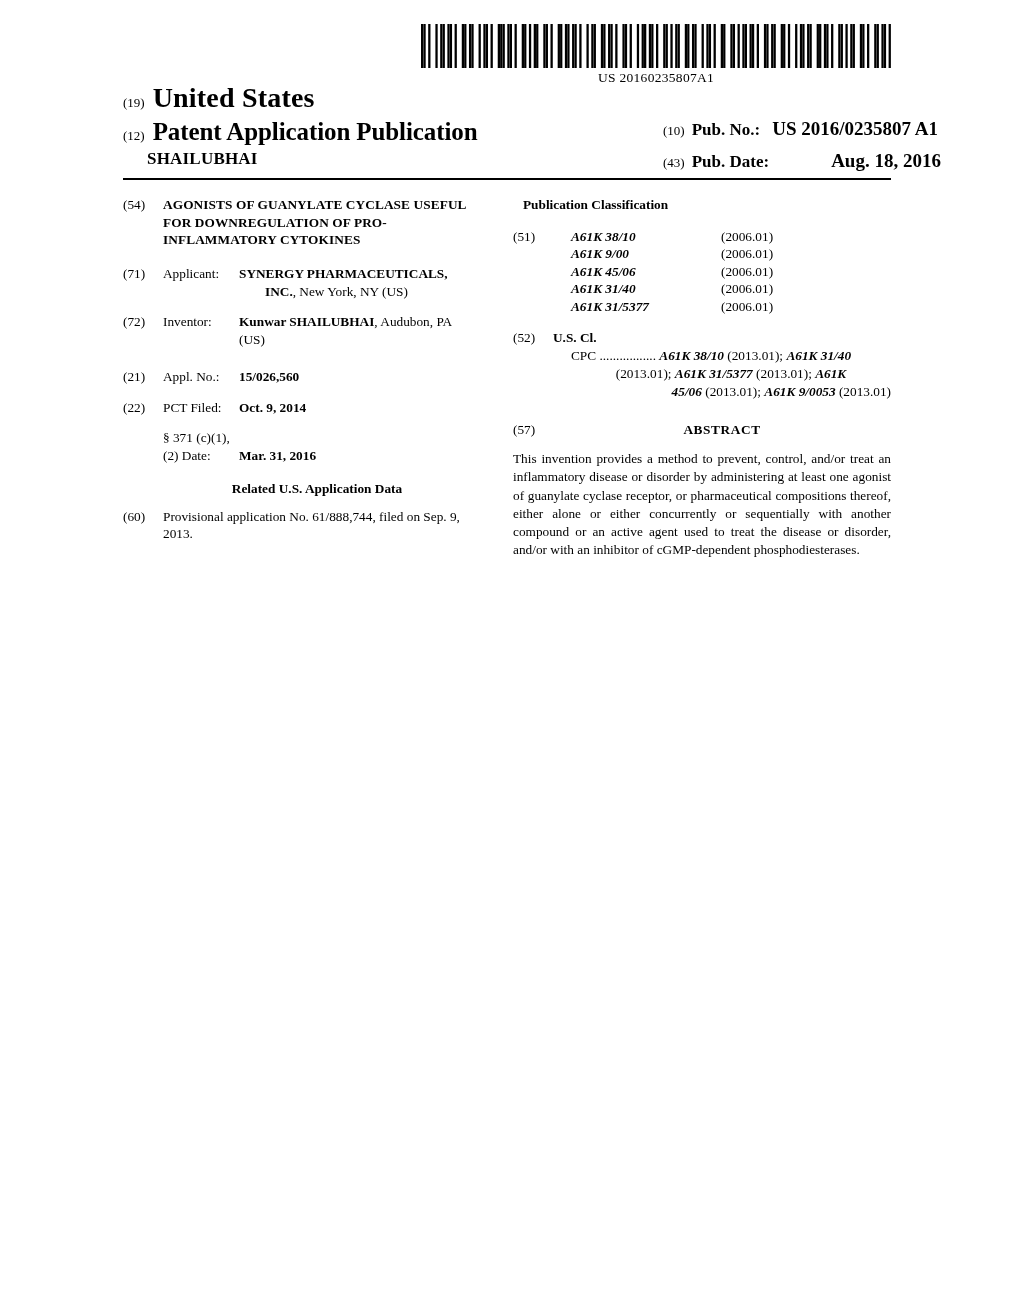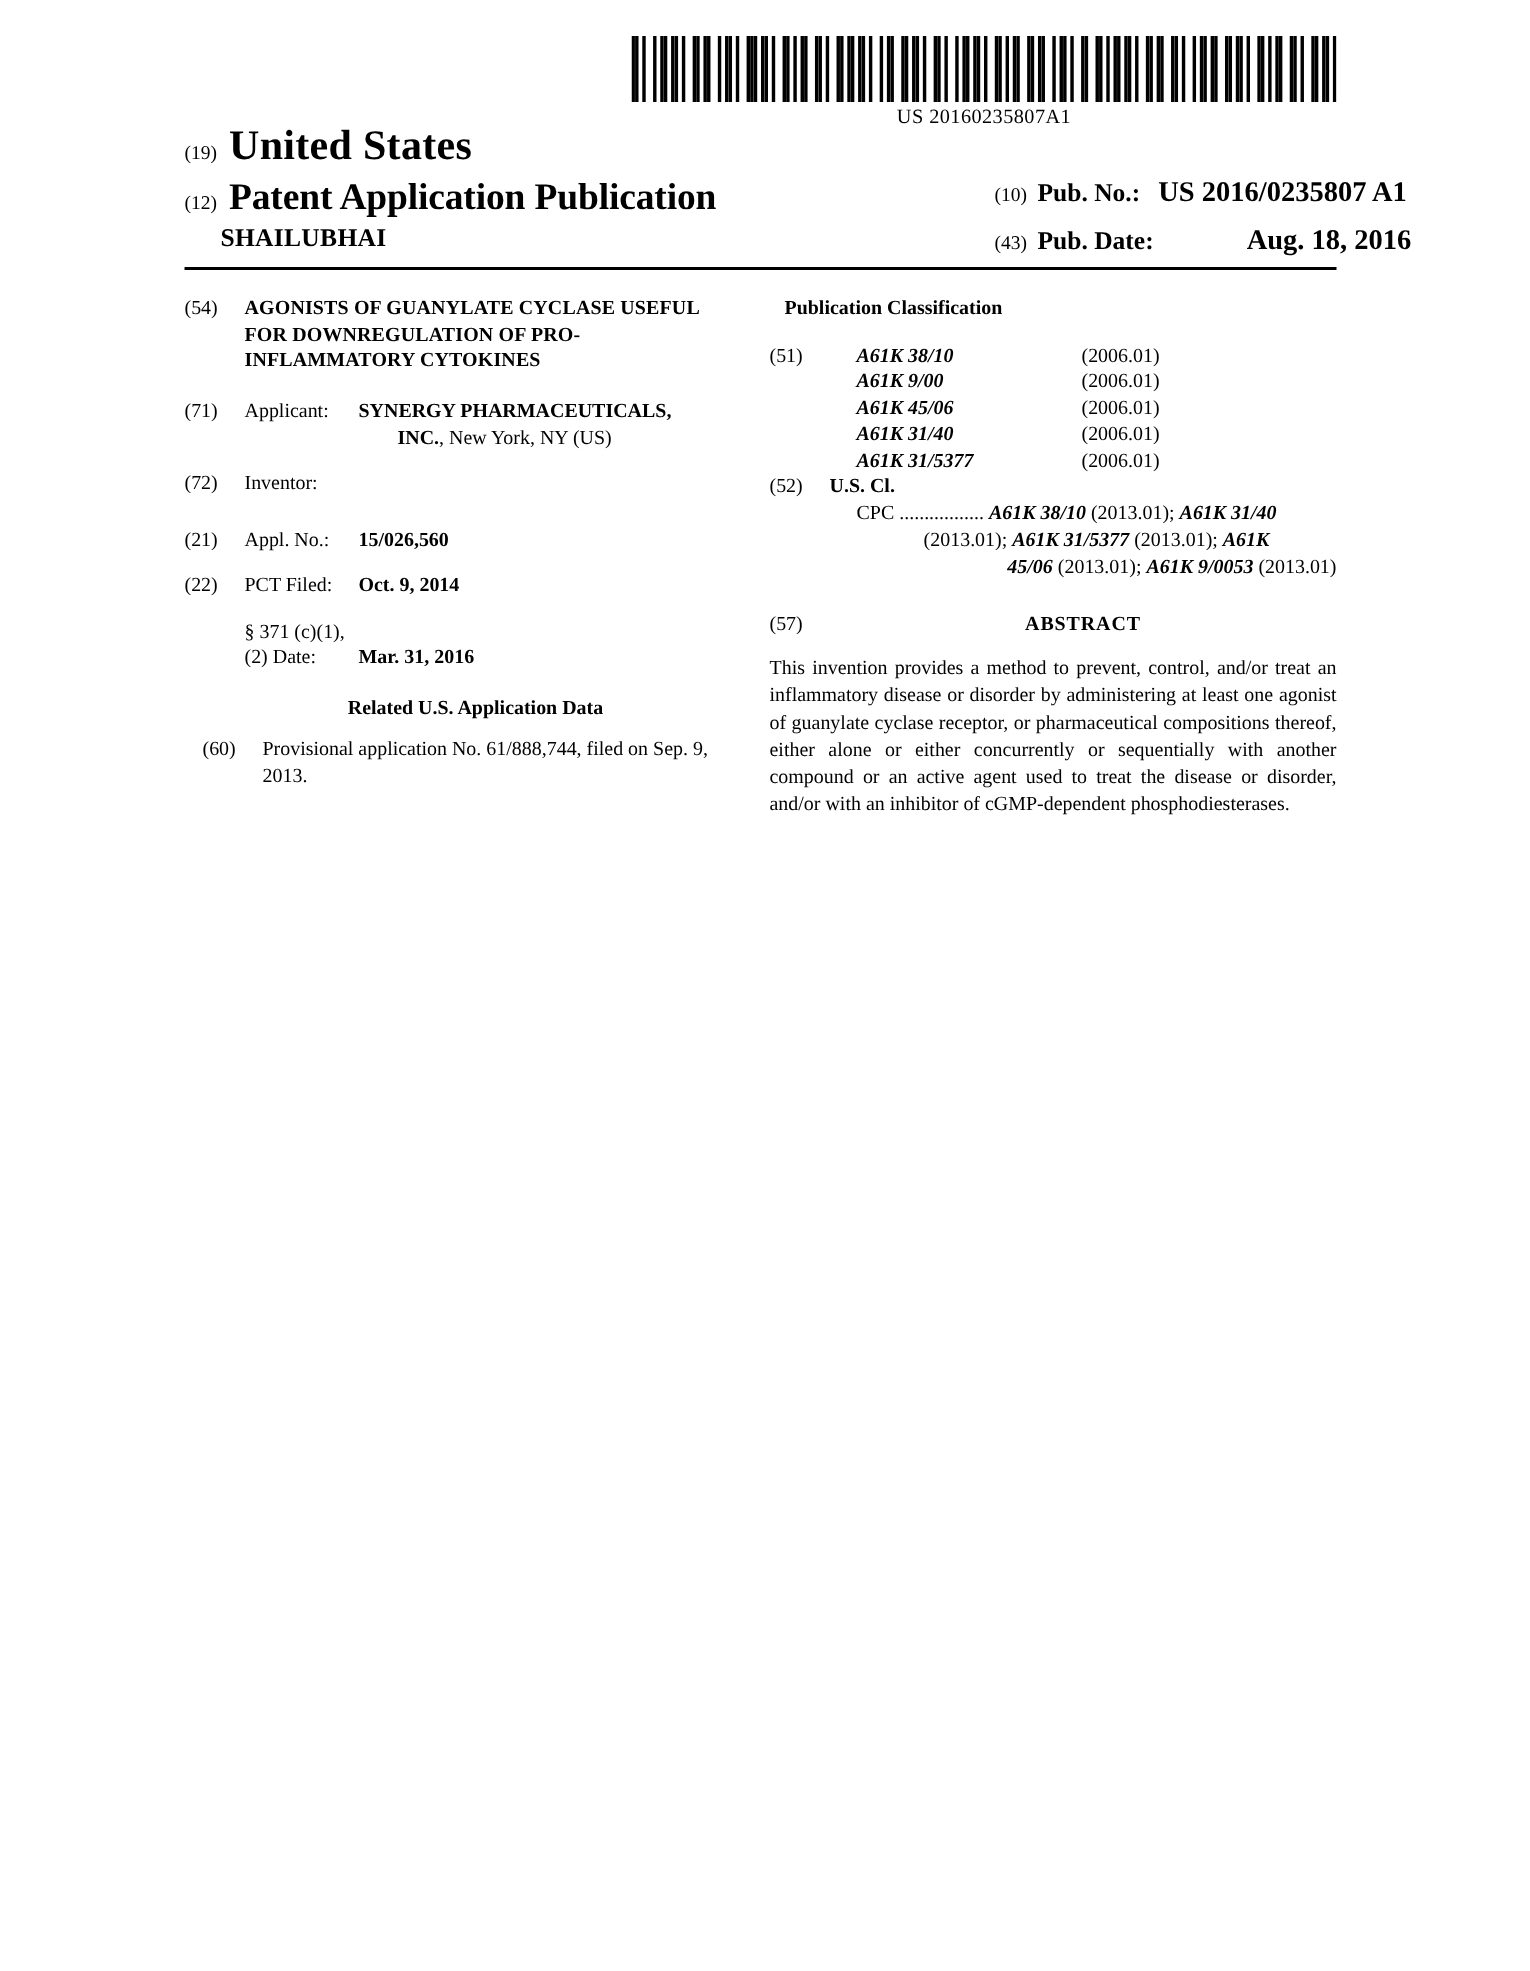--- a/index.html
+++ b/index.html
@@ -184,21 +184,20 @@
 
   .related-head {
     text-align: center;
     font-weight: bold;
     font-size: 13.3px;
     margin: 16px 0 10px 18px;
   }
 
   .prov-row {
     display: flex;
-    margin-left: 12px;
   }
   .prov-row .num { width: 40px; flex: 0 0 40px; }
   .prov-row .val { flex: 1; }
 
   
   .pub-class-head {
     text-align: left;
     font-weight: bold;
     font-size: 13.3px;
     margin-bottom: 14px;
@@ -217,20 +216,21 @@
   .ipc-code {
     width: 150px;
     flex: 0 0 150px;
     font-weight: bold;
     font-style: italic;
   }
   .ipc-date { flex: 1; }
 
   .uscl-row {
     display: flex;
+    margin-top: 14px;
   }
   .uscl-row .num { width: 40px; flex: 0 0 40px; }
   .uscl-row .body { flex: 1; }
   .uscl-title { font-weight: bold; }
   .cpc-block {
     margin-left: 18px;
     text-align: justify;
     line-height: 1.35;
   }
   .cpc-ind1 { }
@@ -416,20 +416,24 @@
       <span class="lbl">Applicant:</span>
       <span class="val applicant-val">
         <span class="b">SYNERGY PHARMACEUTICALS,</span><br>
         <span style="display:inline-block;width:26px;"></span><span class="b">INC.</span><span>, New York, NY (US)</span>
       </span>
     </div>
 
     <div class="fld">
       <span class="num">(72)</span>
       <span class="lbl">Inventor:</span>
+      <span class="val">
+        <span class="b">Kunwar SHAILUBHAI</span><span>, Audubon, PA</span><br>
+        <span>(US)</span>
+      </span>
     </div>
 
     <div class="fld" style="margin-top:20px;">
       <span class="num">(21)</span>
       <span class="lbl">Appl. No.:</span>
       <span class="val b">15/026,560</span>
     </div>
 
     <div class="fld">
       <span class="num">(22)</span>

